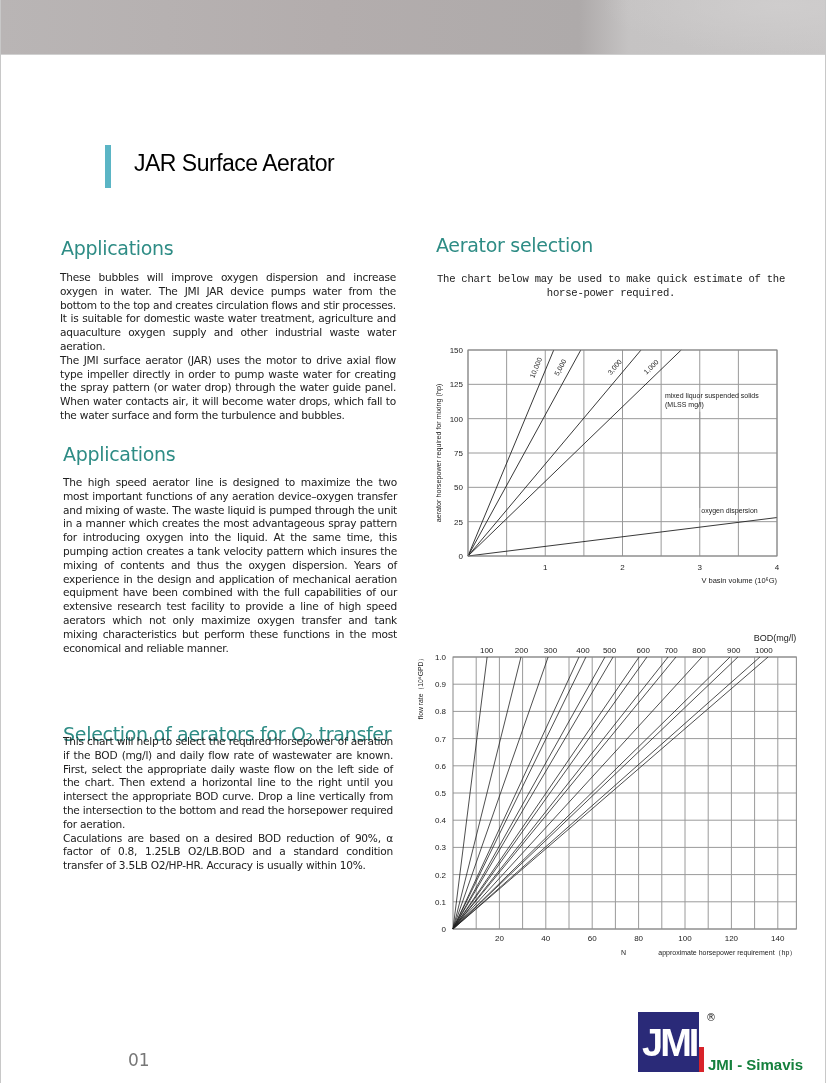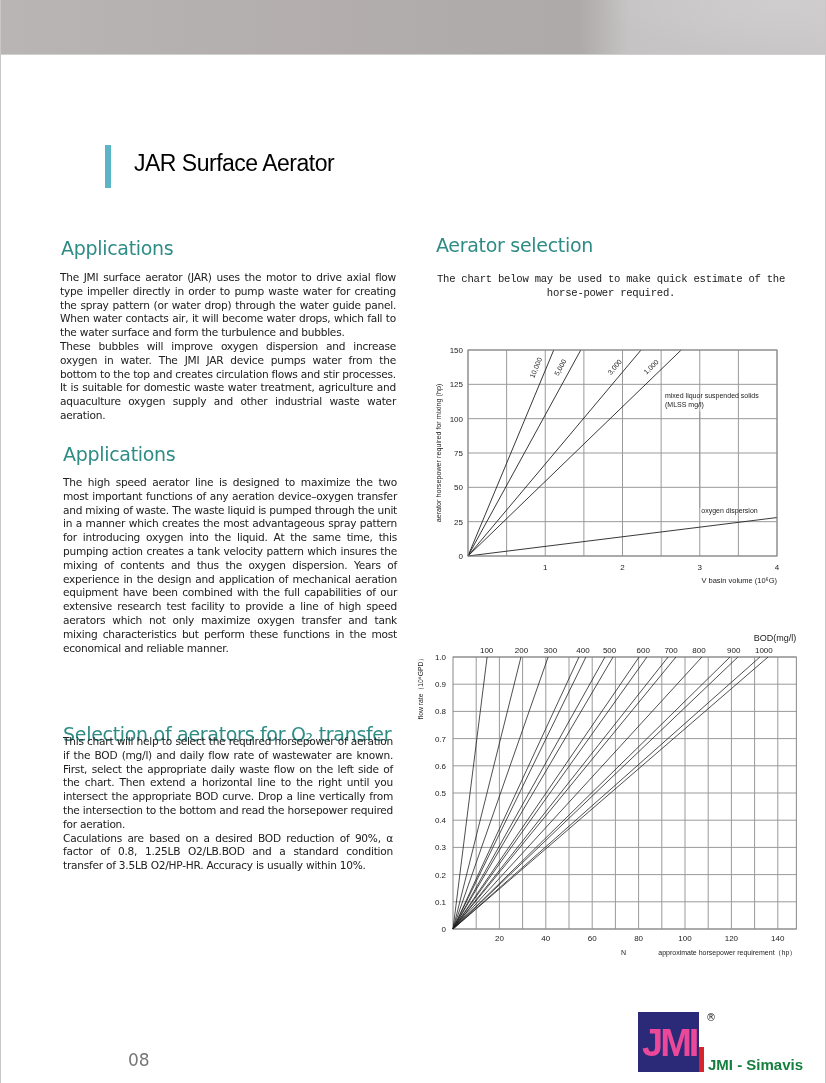--- a/index.html
+++ b/index.html
@@ -10,39 +10,39 @@
   .page-title { position: absolute; left: 133px; top: 150px; font-family: "Liberation Sans", sans-serif; font-size: 23px; color: #000000; letter-spacing: -0.5px; }
   .section-heading { position: absolute; font-family: "DejaVu Sans", sans-serif; color: #2e8c85; font-size: 19px; font-weight: normal; letter-spacing: -0.3px; }
   .body-text { position: absolute; font-family: "DejaVu Sans", sans-serif; font-size: 10.6px; line-height: 13.8px; color: #202020; text-align: justify; letter-spacing: -0.25px; }
   .body-text p { margin: 0; }
   .left-col { width: 336px; }
   .chart-wrap { position: absolute; }
   .chart-wrap svg text { font-family: "Liberation Sans", sans-serif; fill: #222; }
   .page-number { position: absolute; left: 127px; top: 1050px; font-family: "DejaVu Sans", sans-serif; font-size: 17px; color: #777; }
   .logo { position: absolute; left: 637px; top: 1012px; }
   .logo-box { position: absolute; left: 0; top: 0; width: 61px; height: 60px; background: #2a2a78; }
-  .logo-jm { position: absolute; left: 4px; top: 12px; font-family: "Liberation Sans", sans-serif; font-weight: bold; font-size: 38px; color: #ec4899; letter-spacing: -3px; line-height: 1; }
+  .logo-jm { position: absolute; left: 4px; top: 12px; font-family: "Liberation Sans", sans-serif; font-weight: bold; font-size: 38px; color: #ffffff; letter-spacing: -3px; line-height: 1; }
   .logo-red { position: absolute; left: 61px; top: 35px; width: 5px; height: 25px; background: #d8232a; }
   .logo-reg { position: absolute; left: 68px; top: 0; font-size: 10px; color: #222; }
   .logo-name { position: absolute; left: 70px; top: 44px; font-family: "Liberation Sans", sans-serif; font-weight: bold; font-size: 15px; color: #15803d; white-space: nowrap; }
 </style>
 </head>
 <body>
 
 <div class="header-band">
     <div class="swirl"></div>
   </div>
 
 <div class="title-bar"></div>
 <div class="page-title">JAR Surface Aerator</div>
 
 <div class="section-heading" style="left:60px; top:237px;">Applications</div>
 <div class="body-text left-col" style="left:59px; top:271px;">
+  <p>These bubbles will improve oxygen dispersion and increase oxygen in water. The JMI  JAR device pumps water from the bottom to the top and creates circulation flows and stir processes. It is suitable for domestic waste water treatment, agriculture and aquaculture oxygen supply and other industrial waste water aeration.</p>
   <p>The JMI  surface aerator (JAR)  uses the motor to drive axial flow type impeller directly in order to pump waste water for creating the spray pattern (or water drop) through the water guide panel. When water contacts air, it will become water drops, which fall to the water surface and form the turbulence and bubbles.</p>
-  <p>These bubbles will improve oxygen dispersion and increase oxygen in water. The JMI  JAR device pumps water from the bottom to the top and creates circulation flows and stir processes. It is suitable for domestic waste water treatment, agriculture and aquaculture oxygen supply and other industrial waste water aeration.</p>
 </div>
 
 <div class="section-heading" style="left:62px; top:443px;">Applications</div>
 <div class="body-text left-col" style="left:62px; top:476px; width:334px;">
   <p>The high speed aerator line is designed to maximize the two most important functions of any aeration device–oxygen transfer and mixing of waste. The waste liquid is pumped through the unit in a manner which creates the most advantageous spray pattern for introducing oxygen into the liquid. At the same time, this pumping action creates a tank velocity pattern which insures the mixing of contents and thus the oxygen dispersion. Years of experience in the design and application of mechanical aeration equipment have been combined with the full capabilities of our extensive research test facility to provide a line of high speed aerators which not only maximize oxygen transfer and tank mixing characteristics but perform these functions in the most economical and reliable manner.</p>
 </div>
 
 <div class="section-heading" style="left:62px; top:723px;">Selection of aerators for O₂ transfer</div>
 <div class="body-text left-col" style="left:62px; top:735px; width:330px;">
   <p>This chart will help to select the required horsepower of aeration if the BOD (mg/l) and daily flow rate of wastewater are known. First, select the appropriate daily waste flow on the left side of the chart. Then extend a horizontal line to the right until you intersect the appropriate BOD curve. Drop a line vertically from the intersection to the bottom and read the horsepower required for aeration.</p>
@@ -172,21 +172,21 @@
       <line x1="452" y1="929" x2="667.064" y2="657" stroke="#222" stroke-width="0.8"></line>
       <line x1="452" y1="929" x2="674.952" y2="657" stroke="#222" stroke-width="0.8"></line>
       <line x1="452" y1="929" x2="700.9359999999999" y2="657" stroke="#222" stroke-width="0.8"></line>
       <line x1="452" y1="929" x2="729.008" y2="657" stroke="#222" stroke-width="0.8"></line>
       <line x1="452" y1="929" x2="736.896" y2="657" stroke="#222" stroke-width="0.8"></line>
       <line x1="452" y1="929" x2="758.9359999999999" y2="657" stroke="#222" stroke-width="0.8"></line>
       <line x1="452" y1="929" x2="767.056" y2="657" stroke="#222" stroke-width="0.8"></line>
     </svg>
 </div>
 
-<div class="page-number">08</div>
+<div class="page-number">01</div>
 
 <div class="logo">
   <div class="logo-box">
     <div class="logo-jm">JMI</div>
   </div>
   <div class="logo-red"></div>
   <div class="logo-reg">®</div>
   <div class="logo-name">JMI - Simavis</div>
 </div>
 

